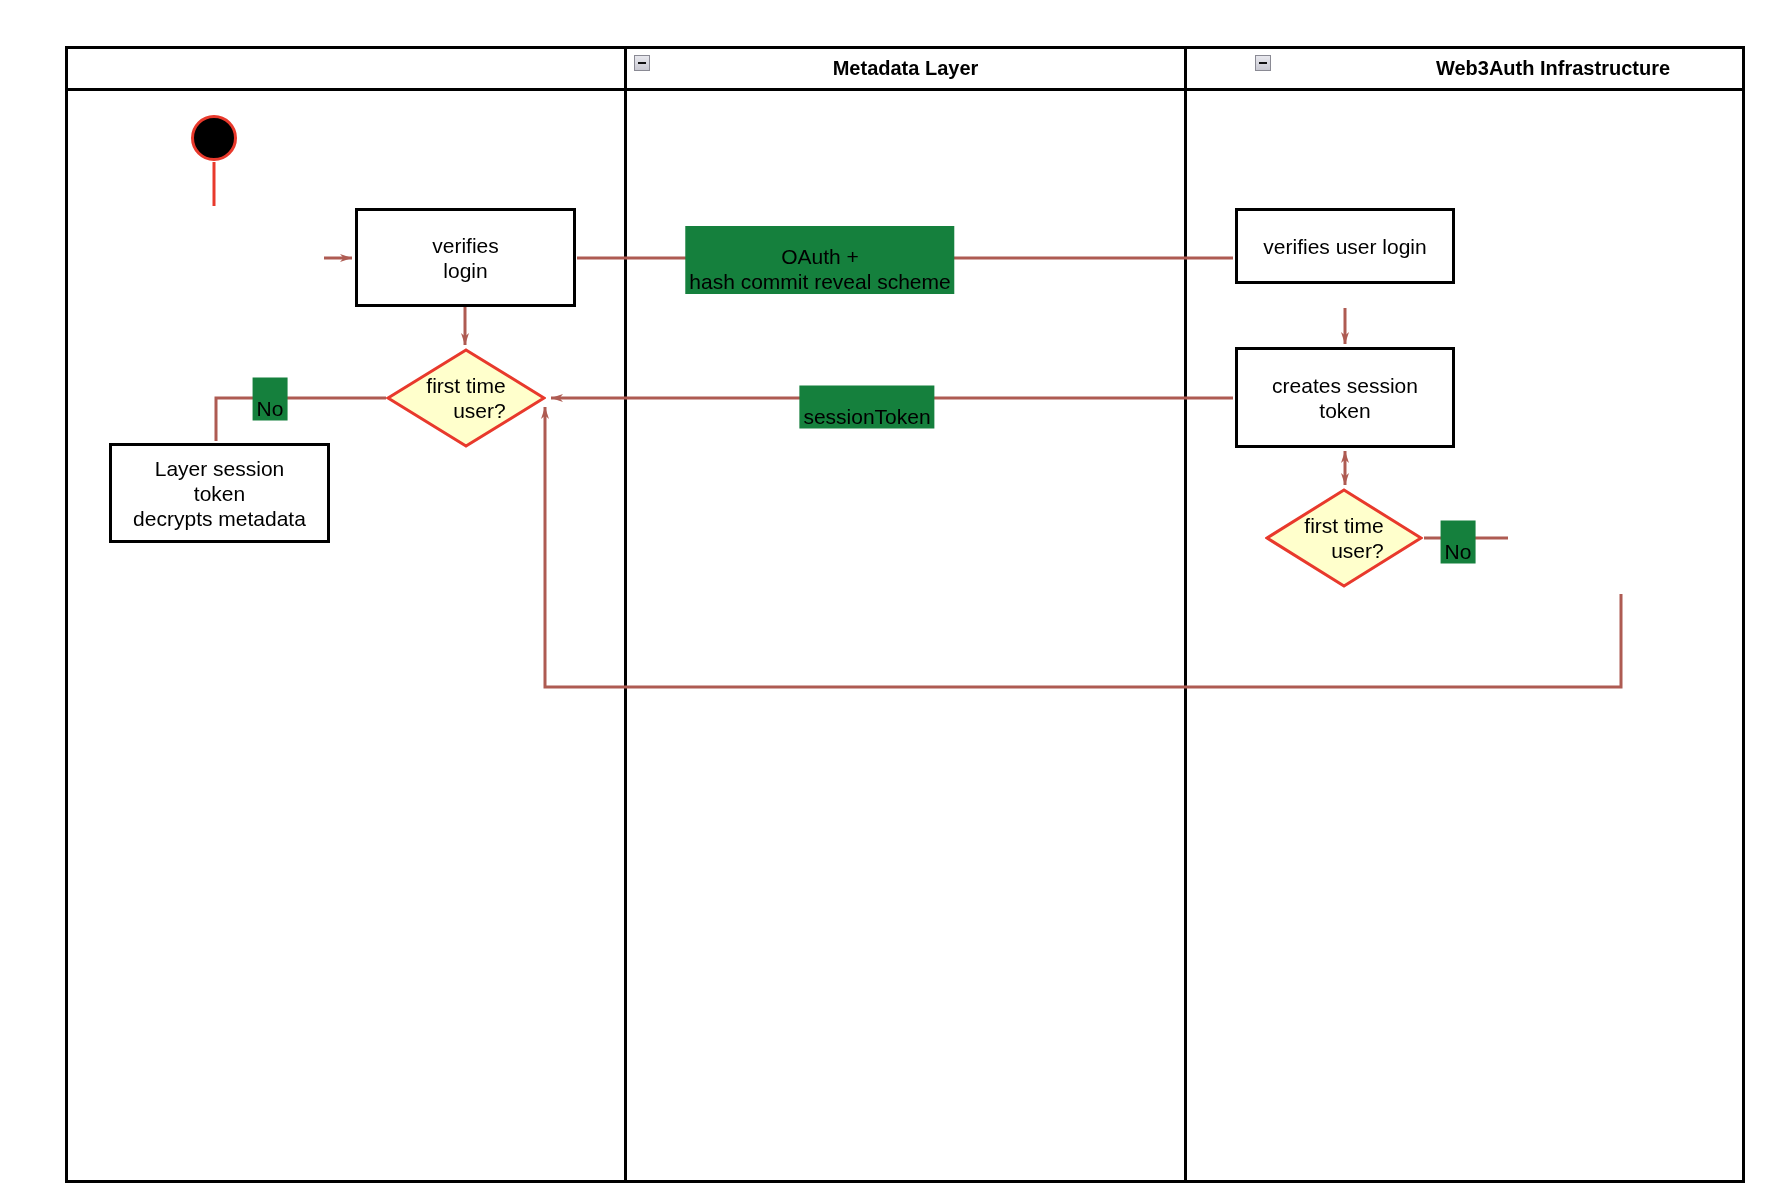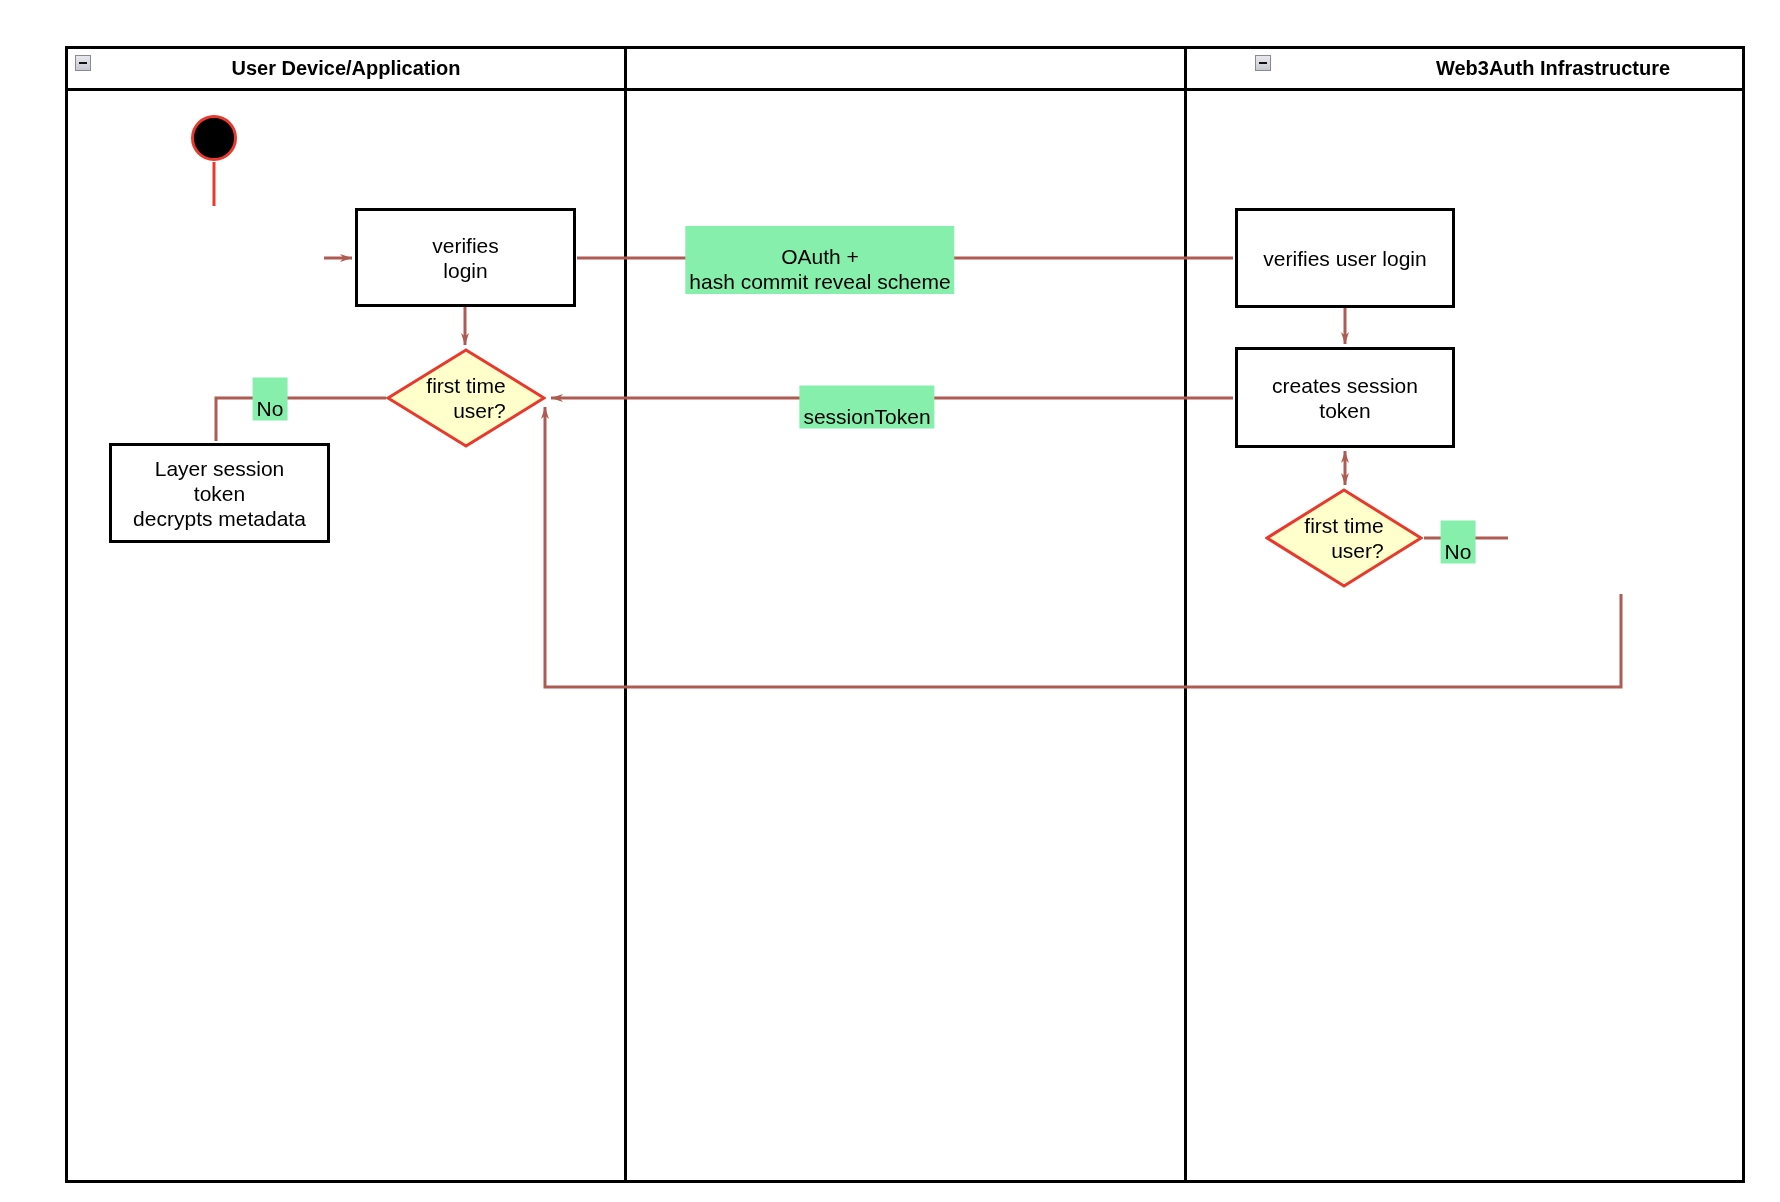--- a/index.html
+++ b/index.html
@@ -21,40 +21,40 @@
   
   .node{position:absolute;box-sizing:border-box;border:3px solid #000;background:#fff;
         display:flex;align-items:center;justify-content:center;text-align:center;}
   .node .txt,.diamond .txt,.edge-label .txt{font-size:21px;line-height:25px;white-space:pre-line;}
   .start-circle{position:absolute;width:46px;height:46px;border-radius:50%;
                 background:#000;border:3px solid #e8392c;box-sizing:border-box;}
   .diamond{position:absolute;}
   .diamond svg{position:absolute;left:0;top:0;}
   .diamond .txt{position:absolute;inset:0;display:flex;align-items:center;justify-content:center;text-align:right;}
   
-  .edge-label{position:absolute;transform:translate(-50%,-50%);background:#86efac;
+  .edge-label{position:absolute;transform:translate(-50%,-50%);background:#15803d;
               padding:0 4px;text-align:center;white-space:pre-line;z-index:5;}
   .edges{position:absolute;left:0;top:0;z-index:1;pointer-events:none;}
   .node,.diamond,.start-circle{z-index:6;}
 </style>
 </head>
 <body>
 
 <div class="canvas">
 
   <div class="pool">
     <div class="lane-sep" style="left:556px"></div>
     <div class="lane-sep" style="left:1116px"></div>
     <div class="header-rule"></div>
 
-    <div class="lane-header" style="left:0;width:556px">
+    <div class="lane-header" style="left:559px;width:557px">
       <span class="collapse">
           <span class="bar"></span>
         </span>
-      <span class="lane-title">User Device/Application</span>
+      <span class="lane-title">Metadata Layer</span>
     </div>
     <div class="lane-header" style="left:1180px;width:610px">
       <span class="collapse">
           <span class="bar"></span>
         </span>
       <span class="lane-title">Web3Auth Infrastructure</span>
     </div>
   </div>
 
   <svg class="edges" width="1780" height="1202" viewBox="0 0 1780 1202">
@@ -90,21 +90,21 @@
     <span class="txt">first time
 user?</span>
   </div>
 
   <div class="node" style="left:109px;top:443px;width:221px;height:100px">
     <span class="txt">Layer session
 token
 decrypts metadata</span>
   </div>
 
-  <div class="node" style="left:1235px;top:208px;width:220px;height:100px">
+  <div class="node" style="left:1235px;top:208px;width:220px;height:76px">
     <span class="txt">verifies user login</span>
   </div>
 
   <div class="node" style="left:1235px;top:347px;width:220px;height:101px">
     <span class="txt">creates session
 token</span>
   </div>
 
   <div class="diamond" style="left:1265px;top:488px;width:158px;height:100px">
     <svg width="158" height="100" viewBox="0 0 158 100">

